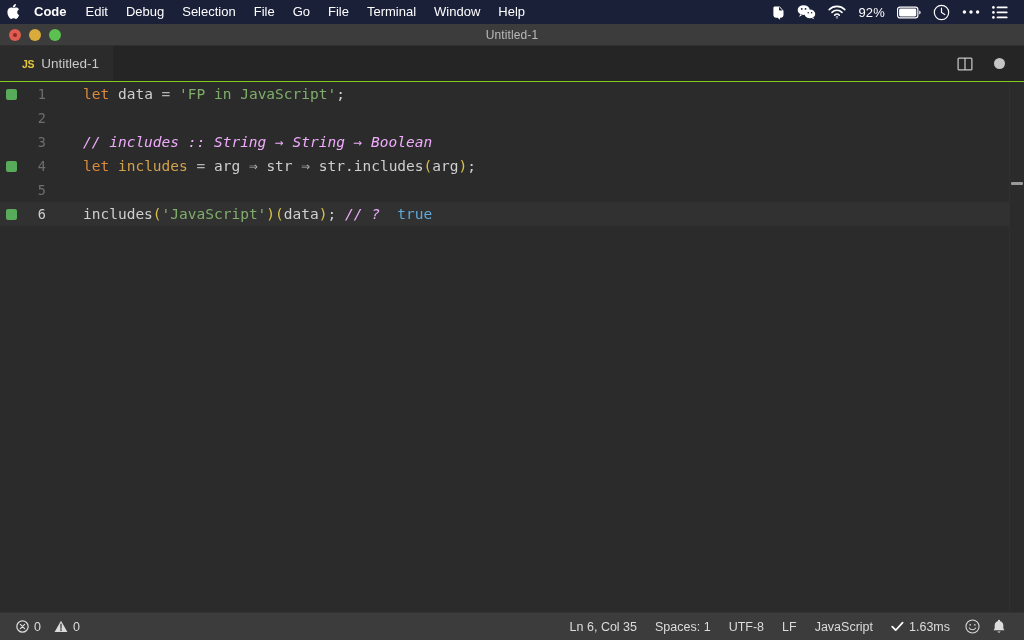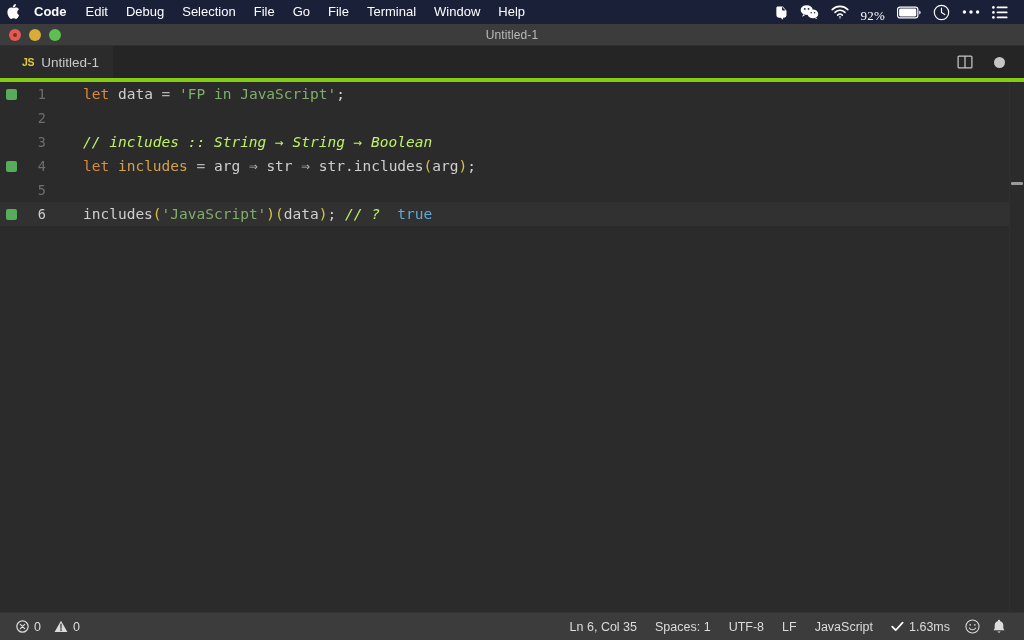--- a/index.html
+++ b/index.html
@@ -44,24 +44,23 @@
   .menubar-item {
     padding: 0 9px;
     line-height: 24px;
     white-space: nowrap;
     color: #ffffff;
   }
   .menubar-item.app-name { font-weight: bold; padding: 0 10px 0 8px; }
   .menubar-spacer { flex: 1 1 auto; }
   .menubar-right {
     display: flex;
-    align-items: flex-end;
+    align-items: center;
     gap: 12px;
     padding-right: 8px;
-    font-family: Liberation Serif, serif;
   }
   .tray-icon {
     display: flex;
     align-items: center;
     justify-content: center;
     height: 24px;
   }
   .battery-pct { font-size: 13px; color: #fff; letter-spacing: 0.2px; }
 
   
@@ -99,21 +98,21 @@
     letter-spacing: 0.1px;
   }
 
   
   .tabbar {
     height: 36px;
     flex: 0 0 36px;
     background: #f9a8d4;
     display: flex;
     align-items: stretch;
-    border-bottom: 4px solid #84cc16;
+    border-bottom: 1px solid #84cc16;
     box-sizing: border-box;
   }
   .tab {
     display: flex;
     align-items: center;
     gap: 7px;
     padding: 0 14px 0 22px;
     background: #2b2b2b;
     color: #c8c8c8;
     font-size: 13.5px;
@@ -198,21 +197,21 @@
     color: #d4d4d4;
   }
 
   
   .t-kw      { color: #d98a3e; }
   .t-fnname  { color: #d2a24c; }
   .t-plain   { color: #d0d0d0; }
   .t-op      { color: #b5b5b5; }
   .t-str     { color: #7fae6a; }
   .t-punct   { color: #d9c04a; }
-  .t-comment { color: #bef264; font-style: italic; }
+  .t-comment { color: #f0abfc; font-style: italic; }
   .t-bool    { color: #5fa8d8; text-align: center; }
   .t-ident   { color: #cfcfcf; }
 
   
   .overview {
     position: absolute;
     top: 0; right: 0;
     width: 14px;
     height: 100%;
     background: #2b2b2b;

